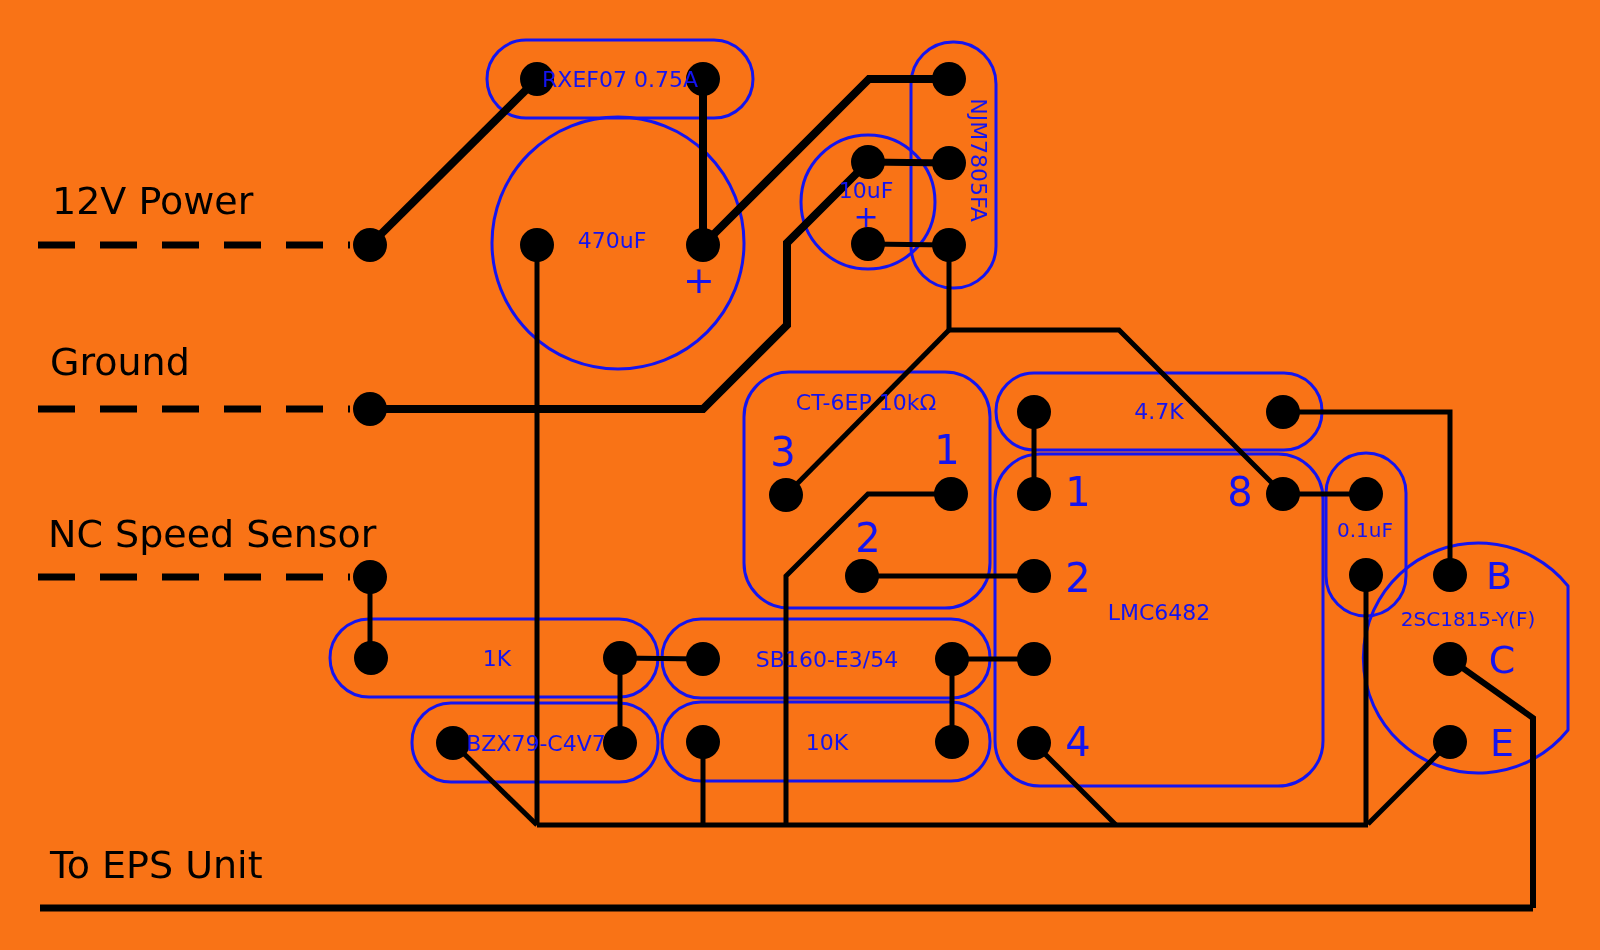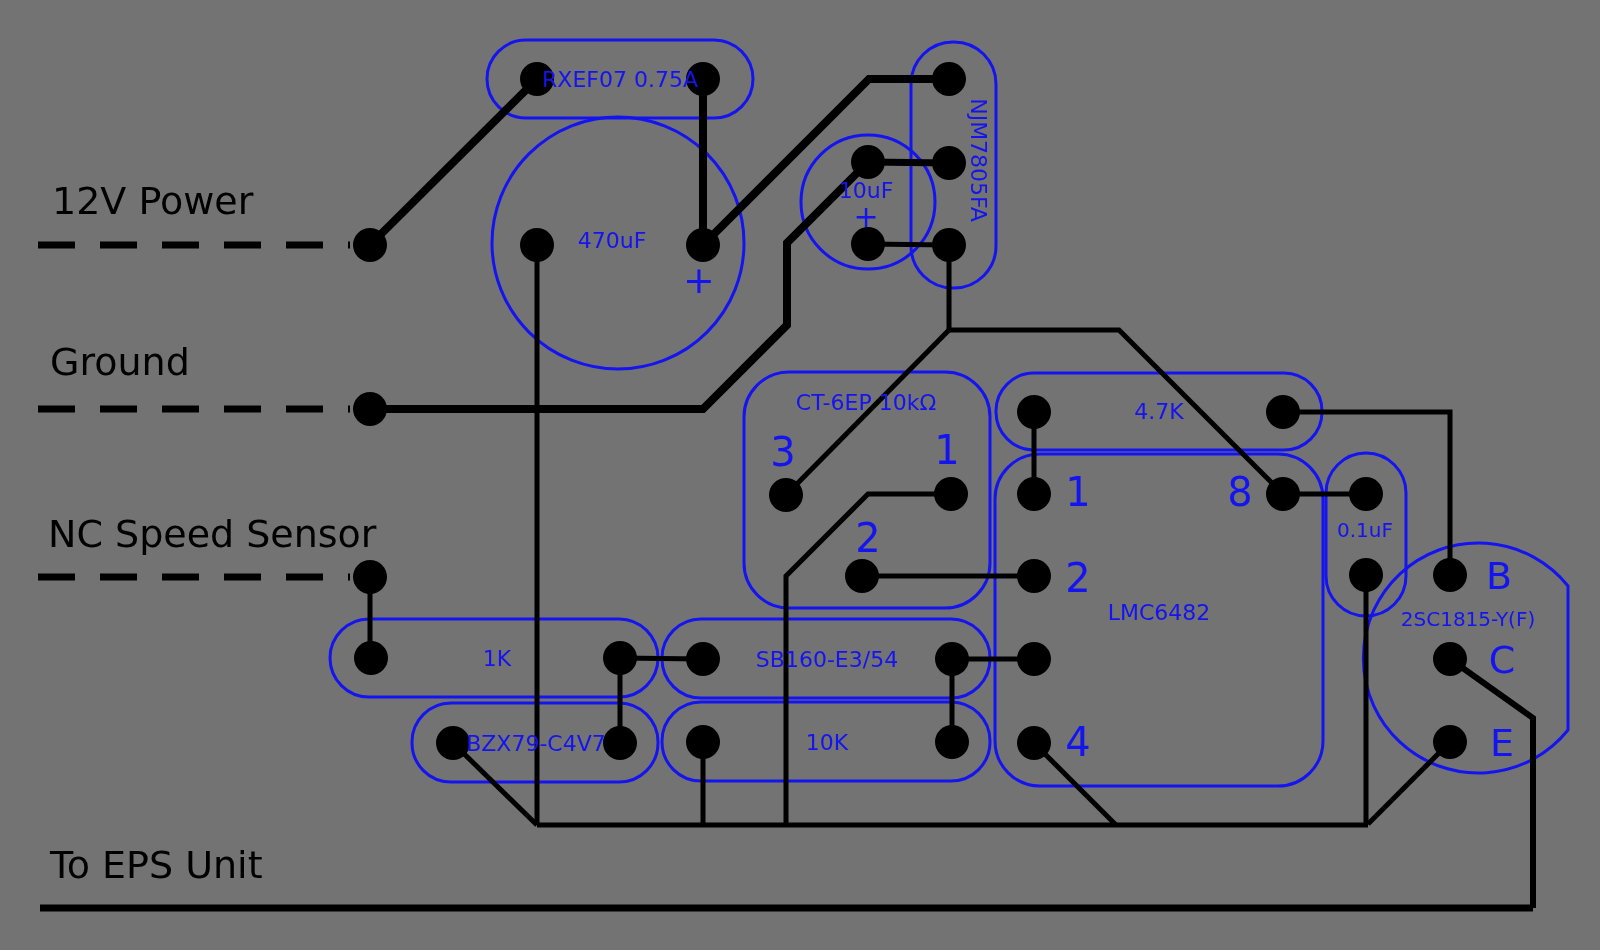--- a/index.html
+++ b/index.html
@@ -1,16 +1,16 @@
 <!DOCTYPE html>
 <html><head>
 <meta charset="utf-8">
 <style>
   html,body{margin:0;padding:0;background:#ffffff;}
-  .stage{position:relative;width:1600px;height:950px;background:#737373;overflow:hidden;}
+  .stage{position:relative;width:1600px;height:950px;background:#f97316;overflow:hidden;}
   svg{display:block;}
   text{font-family:"DejaVu Sans", "Liberation Sans", sans-serif;}
 </style>
 </head>
 <body>
 
 <div class="stage">
   <svg id="diag" width="1600" height="950" viewBox="0 0 1600 950">
       <g>
         <rect fill="none" stroke="#1414f0" stroke-width="3" x="487" y="40" width="266" height="78" rx="39" ry="39"></rect>

